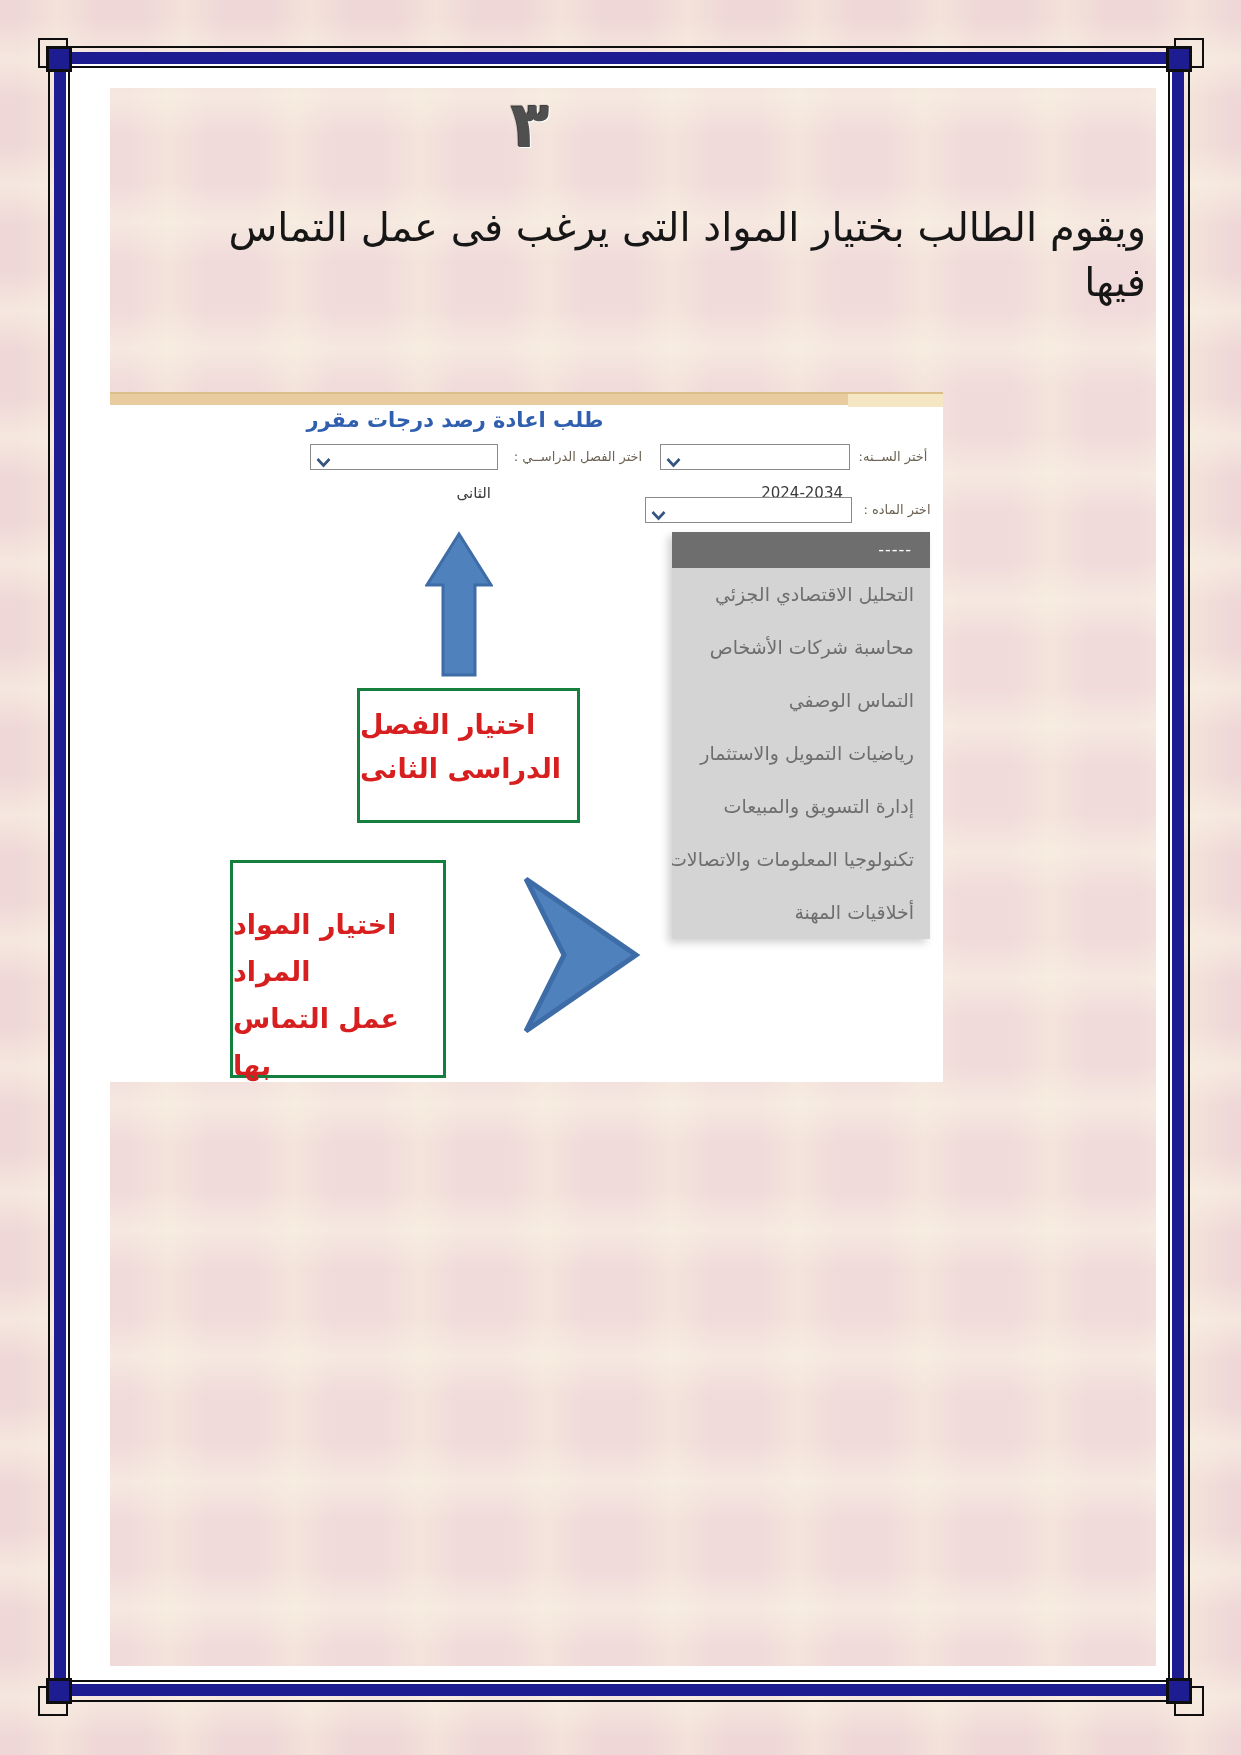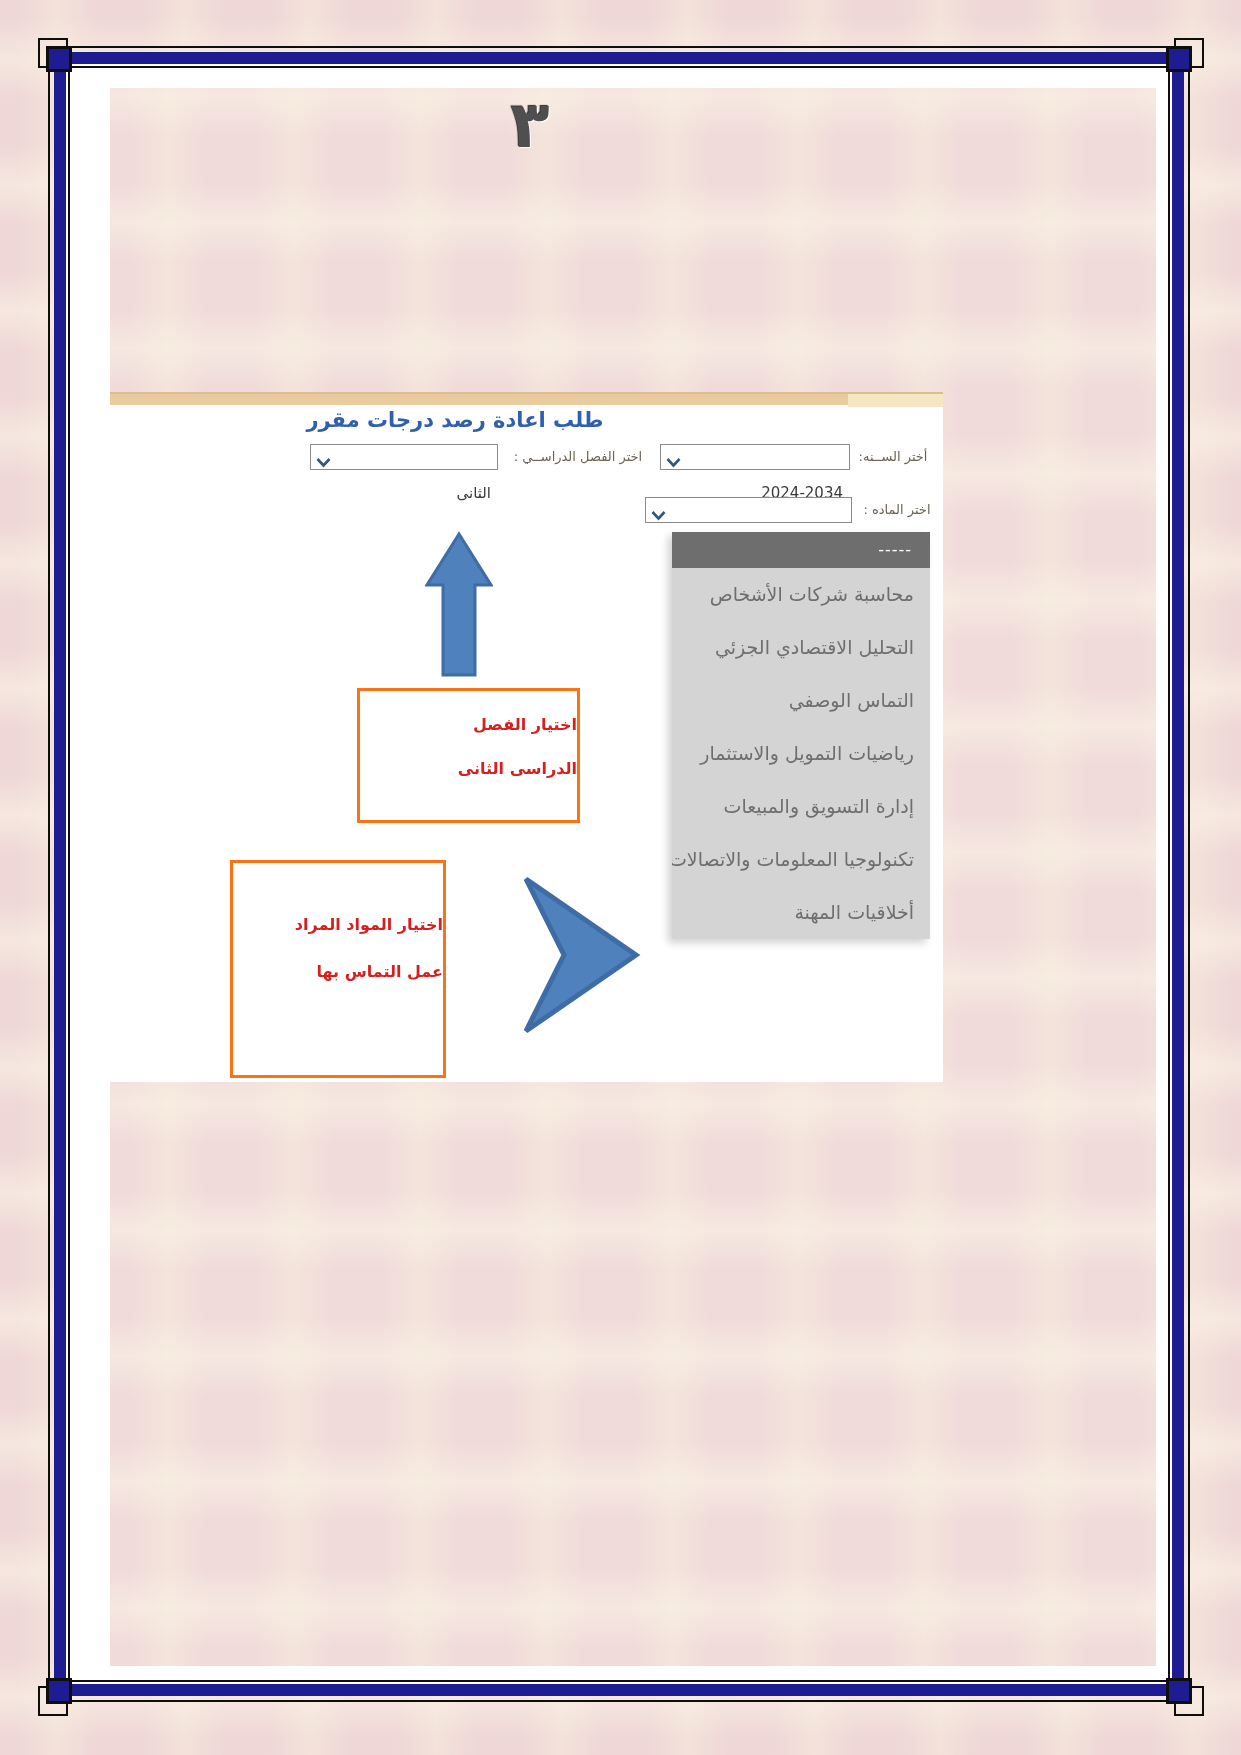--- a/index.html
+++ b/index.html
@@ -61,22 +61,22 @@
   
   .ddl{position:absolute;left:562px;top:140px;width:258px;background:#d4d4d4;box-shadow:-4px 4px 8px rgba(0,0,0,0.18);}
   .ddl-header{height:36px;background:#6e6e6e;color:#ffffff;direction:rtl;text-align:right;
     line-height:36px;padding:0 18px 0 0;font-size:16px;letter-spacing:1px;}
   .ddl-item{height:53px;line-height:53px;direction:rtl;text-align:right;padding:0 16px 0 0;
     color:#6e6e6e;font-size:19px;white-space:nowrap;overflow:hidden;}
   
   .arrow-up{position:absolute;left:315px;top:139px;width:68px;height:146px;}
   .arrow-right{position:absolute;left:408px;top:481px;width:126px;height:164px;}
   .callout{
-    position:absolute;background:#ffffff;border:3px solid #f97316;box-sizing:border-box;
-    direction:rtl;text-align:right;color:#d81f1f;font-weight:bold;font-size:16px;
+    position:absolute;background:#ffffff;border:3px solid #15803d;box-sizing:border-box;
+    direction:rtl;text-align:left;color:#d81f1f;font-weight:bold;font-size:27px;
   }
   .callout1{left:247px;top:296px;width:223px;height:135px;padding-top:12px;line-height:44px;}
   .callout2{left:120px;top:468px;width:216px;height:218px;padding-top:38px;line-height:47px;}
 </style>
 </head>
 <body>
 
 <div class="page">
 
   <div class="white-mat"></div>
@@ -88,20 +88,24 @@
   <div class="corner-sq2" style="left:1174px;top:38px;"></div>
   <div class="corner-sq" style="left:1166px;top:46px;"></div>
   <div class="corner-sq2" style="left:38px;top:1686px;"></div>
   <div class="corner-sq" style="left:46px;top:1678px;"></div>
   <div class="corner-sq2" style="left:1174px;top:1686px;"></div>
   <div class="corner-sq" style="left:1166px;top:1678px;"></div>
   <div class="content-bg"></div>
 
   <div class="page-number">٣</div>
 
+  <div class="heading">
+    <div>ويقوم الطالب بختيار المواد التى يرغب فى عمل التماس</div>
+    <div>فيها</div>
+  </div>
 
   <div class="shot">
     <div class="shot-topbar">
       <div class="shot-topbar-light"></div>
     </div>
 
     <div class="shot-title">طلب اعادة رصد درجات مقرر</div>
 
     <div class="fld-label" style="left:740px;top:52px;width:86px;">أختر الســنه:</div>
     <div class="sel" style="left:550px;top:52px;width:190px;">
@@ -127,22 +131,22 @@
       <span class="val">-----</span>
       <span class="chev">
         <svg width="15" height="11" viewBox="0 0 15 11">
             <path d="M1.5 2 L7.5 8.5 L13.5 2" stroke="#33557f" stroke-width="2.6" fill="none"></path>
           </svg>
       </span>
     </div>
 
     <div class="ddl">
       <div class="ddl-header">-----</div>
+      <div class="ddl-item">التحليل الاقتصادي الجزئي</div>
       <div class="ddl-item">محاسبة شركات الأشخاص</div>
-      <div class="ddl-item">التحليل الاقتصادي الجزئي</div>
       <div class="ddl-item">التماس الوصفي</div>
       <div class="ddl-item">رياضيات التمويل والاستثمار</div>
       <div class="ddl-item">إدارة التسويق والمبيعات</div>
       <div class="ddl-item">تكنولوجيا المعلومات والاتصالات</div>
       <div class="ddl-item">أخلاقيات المهنة</div>
     </div>
 
     <div class="arrow-up">
       <svg width="68" height="146" viewBox="0 0 68 146">
         <polygon points="34,3 66,54 50,54 50,144 18,144 18,54 2,54" fill="#4f81bd" stroke="#3e6ca6" stroke-width="3" stroke-linejoin="miter"></polygon>

